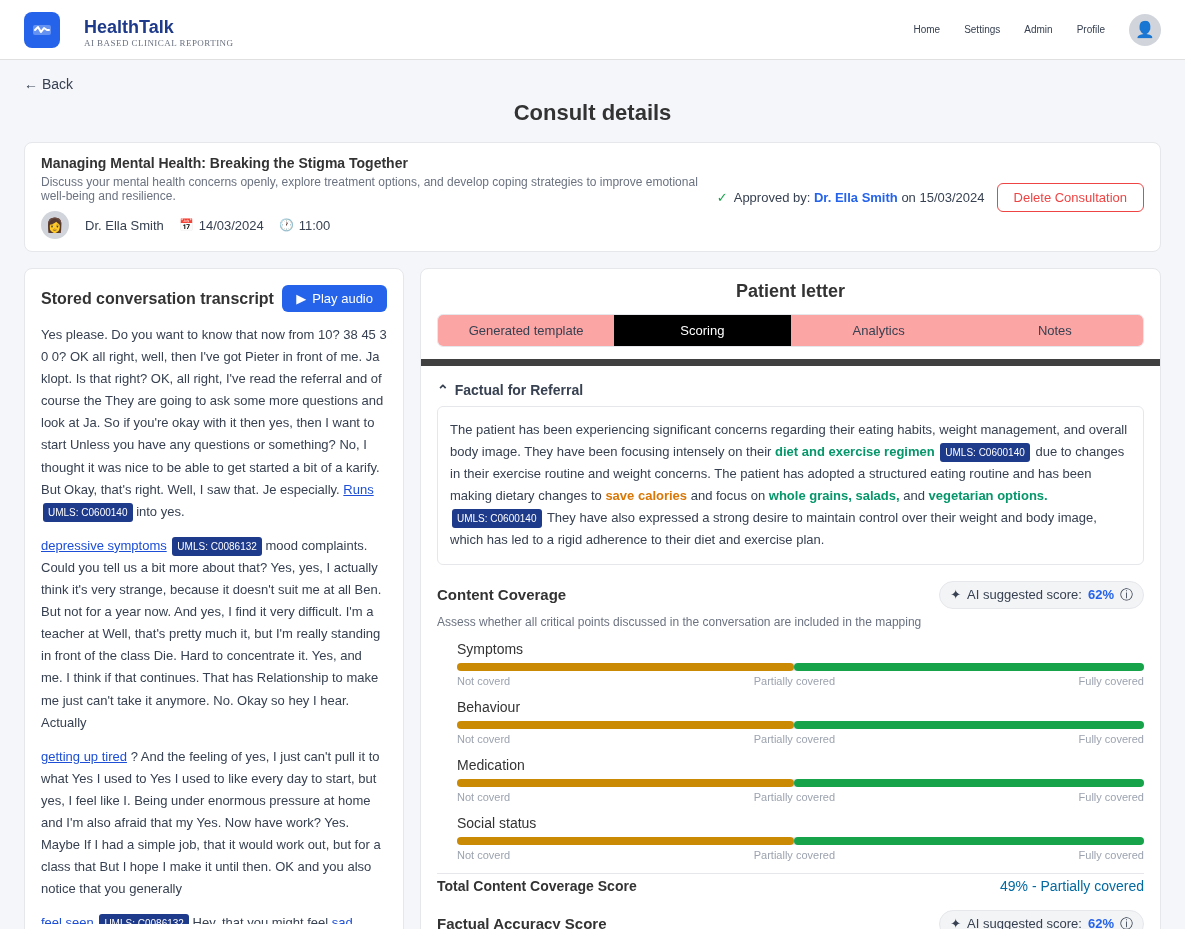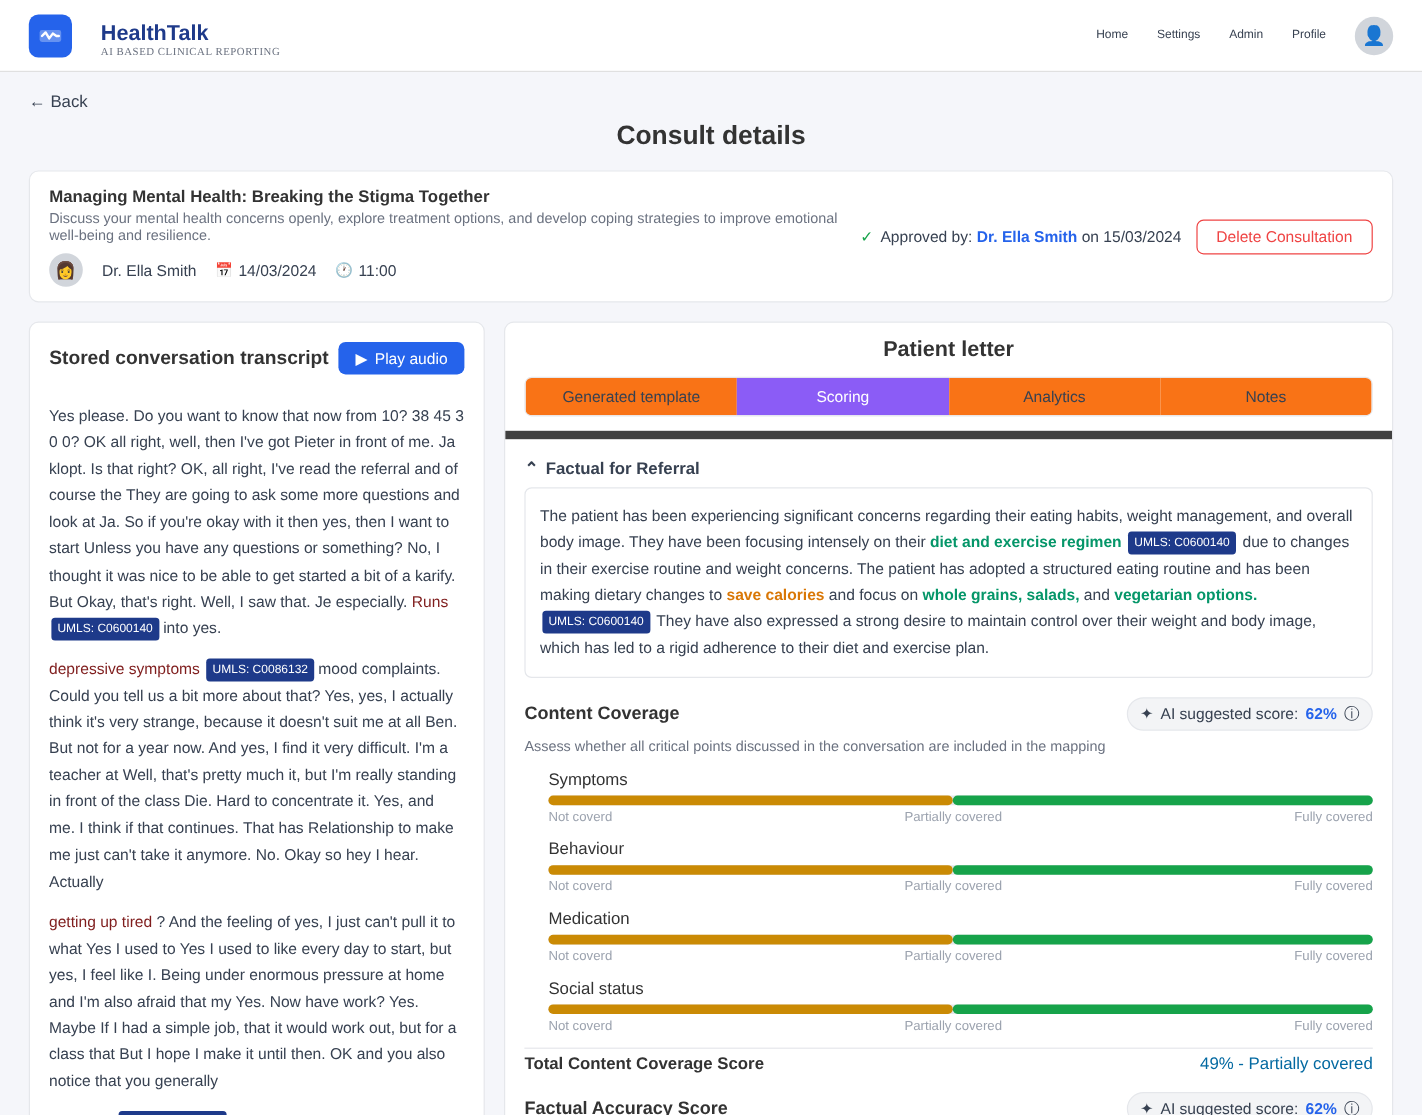--- a/index.html
+++ b/index.html
@@ -34,35 +34,35 @@
     .consult-actions { display: flex; align-items: center; gap: 12px; }
     .approved-badge { display: flex; align-items: center; gap: 6px; font-size: 13px; color: #16a34a; }
     .check-icon { color: #16a34a; }
     .approved-text { color: #374151; font-size: 13px; }
     .approved-highlight { color: #2563eb; font-weight: 600; }
     .delete-btn { border: 1px solid #ef4444; color: #ef4444; background: white; padding: 6px 16px; border-radius: 6px; cursor: pointer; font-size: 13px; }
 
     
     .main-layout { display: flex; gap: 16px; }
     .transcript-panel { width: 380px; flex-shrink: 0; background: #fff; border: 1px solid #e5e7eb; border-radius: 8px; padding: 16px; }
-    .transcript-header { display: flex; align-items: center; justify-content: space-between; margin-bottom: 24px; }
+    .transcript-header { display: flex; align-items: center; justify-content: space-between; margin-bottom: 12px; }
     .transcript-title { font-size: 16px; font-weight: 600; }
     .play-btn { background: #2563eb; color: white; border: none; padding: 6px 14px; border-radius: 6px; cursor: pointer; font-size: 13px; display: flex; align-items: center; gap: 6px; }
     .transcript-content { height: 600px; overflow-y: auto; font-size: 13px; line-height: 1.7; color: #374151; }
     .transcript-content p { margin-bottom: 12px; }
     .umls-tag { display: inline-block; background: #1e3a8a; color: white; font-size: 10px; padding: 1px 5px; border-radius: 3px; margin-left: 2px; vertical-align: middle; }
-    .medical-term { color: #7f1d1d; cursor: pointer; }
+    .medical-term { color: #1d4ed8; text-decoration: underline; cursor: pointer; }
 
     
     .letter-panel { flex: 1; background: #fff; border: 1px solid #e5e7eb; border-radius: 8px; overflow: hidden; }
     .letter-header { padding: 12px 16px; border-bottom: 7px solid #404040; }
     .letter-title { font-size: 18px; font-weight: 600; text-align: center; margin-bottom: 12px; }
     .tabs { display: flex; border: 1px solid #e5e7eb; border-radius: 6px; overflow: hidden; }
-    .tab { flex: 1; text-align: center; padding: 8px; font-size: 13px; cursor: pointer; background: #f97316; border: none; color: #374151; }
-    .tab.active { background: #8b5cf6; color: white; font-weight: 500; }
+    .tab { flex: 1; text-align: center; padding: 8px; font-size: 13px; cursor: pointer; background: #fca5a5; border: none; color: #374151; }
+    .tab.active { background: #000000; color: white; font-weight: 500; }
 
     
     .letter-content { padding: 16px; height: 780px; overflow-y: auto; }
     .section-header { display: flex; align-items: center; gap: 6px; font-size: 14px; font-weight: 600; margin-bottom: 8px; color: #374151; }
     .referral-box { border: 1px solid #e5e7eb; border-radius: 6px; padding: 12px; margin-bottom: 16px; font-size: 13px; line-height: 1.7; color: #374151; }
     .highlight-green { color: #059669; font-weight: 600; }
     .highlight-orange { color: #d97706; font-weight: 600; }
     .umls-inline { display: inline-block; background: #1e3a8a; color: white; font-size: 10px; padding: 1px 5px; border-radius: 3px; margin: 0 2px; vertical-align: middle; }
 
     

